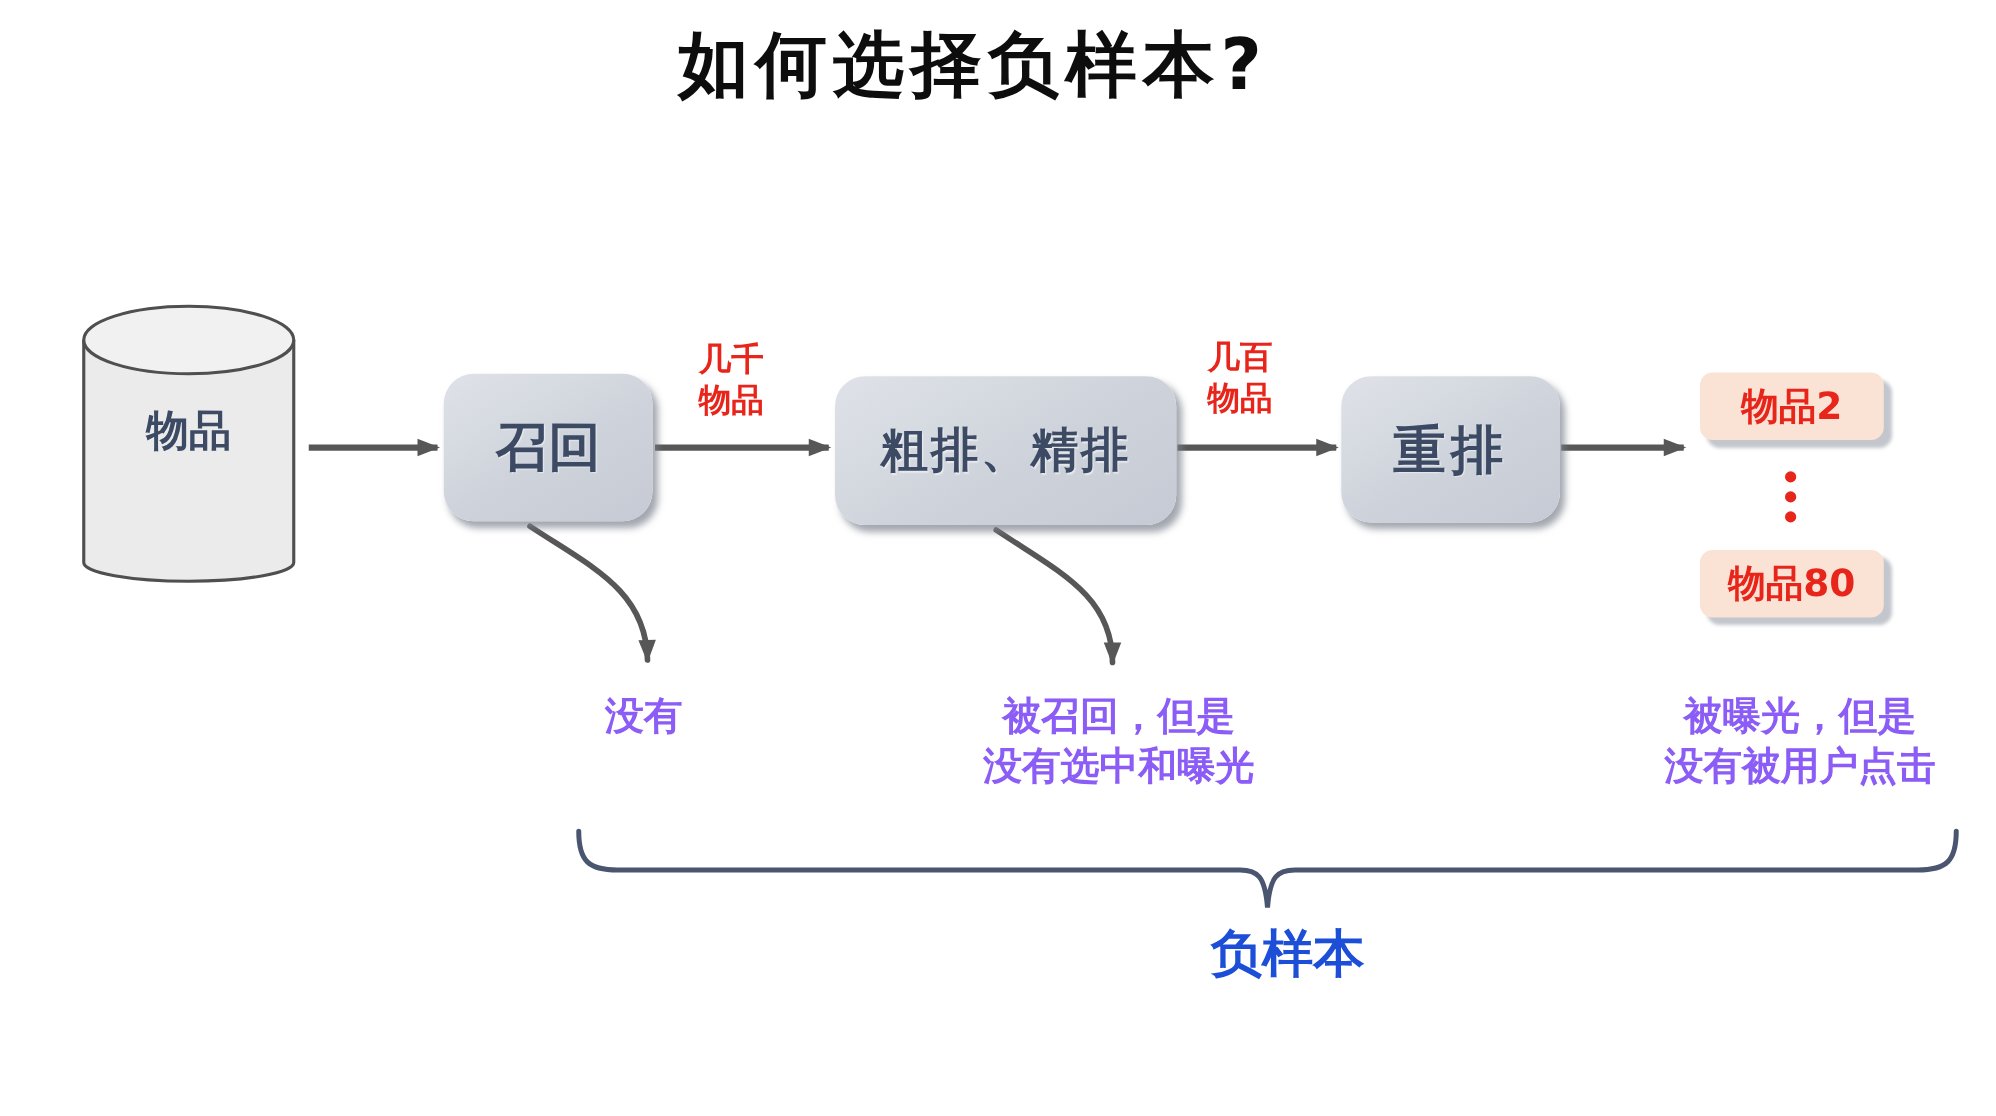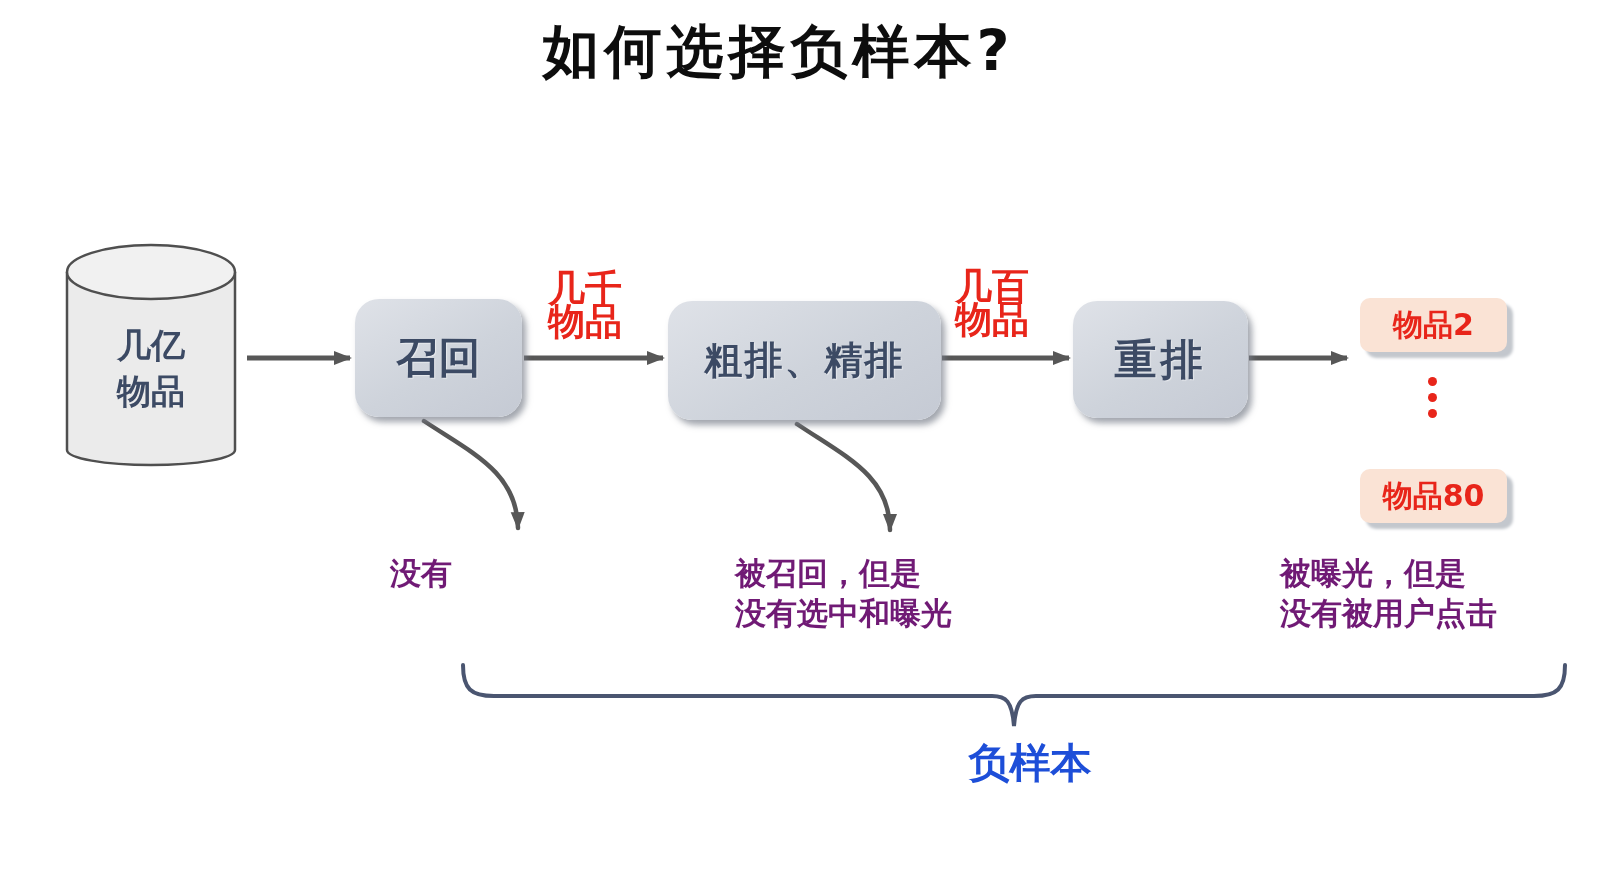--- a/index.html
+++ b/index.html
@@ -34,46 +34,46 @@
     display: flex; align-items: center; justify-content: center;
     color: #3c4a64; font-weight: 700;
     text-shadow: 1px 1px 1px rgba(255,255,255,0.5);
   }
   #stage-recall   { left: 355px; top: 299px; width: 167px; height: 118px; font-size: 42px; }
   #stage-ranking  { left: 668px; top: 301px; width: 273px; height: 119px; font-size: 38px; letter-spacing: 2px; }
   #stage-rerank   { left: 1073px; top: 301px; width: 175px; height: 117px; font-size: 42px; letter-spacing: 4px; }
 
   .edge-label {
     position: absolute; width: 150px; text-align: center;
-    color: #e8251a; font-size: 37px; font-weight: 700; line-height: 33px;
+    color: #e8251a; font-size: 26px; font-weight: 700; line-height: 33px;
   }
   .edge-label span { display: block; }
   #edge-label-1 { left: 510px; top: 272px; }
   #edge-label-2 { left: 917px; top: 270px; }
 
   .item-box {
     position: absolute; left: 1360px; width: 147px; height: 54px;
     background: #fae3d5; border-radius: 10px;
     box-shadow: 6px 6px 3px #c3c7cd;
     display: flex; align-items: center; justify-content: center;
     color: #e8251a; font-size: 30px; font-weight: 700;
   }
   #item-1  { top: 228px; }
   #item-2  { top: 298px; }
-  #item-80 { top: 440px; margin-top: 29px; }
+  #item-80 { top: 440px; }
 
   .vdots { position: absolute; left: 1428px; top: 377px; width: 9px; height: 40px; }
   .vdots i {
     display: block; width: 9px; height: 9px; border-radius: 50%;
     background: #e8251a; margin-bottom: 7px;
   }
 
   .annotation {
-    position: absolute; 
-    color: #701a75; font-size: 31px; font-weight: 700; line-height: 40px;
+    position: absolute; text-align: center;
+    color: #8b5cf6; font-size: 31px; font-weight: 700; line-height: 40px;
   }
   .annotation span { display: block; }
   #annotation-recall  { left: 390px;  top: 553px; width: 250px; }
   #annotation-ranking { left: 735px;  top: 553px; width: 320px; }
   #annotation-click   { left: 1280px; top: 553px; width: 320px; }
 
   .brace-label {
     position: absolute; left: 905px; top: 736px; width: 250px;
     text-align: center; color: #1d4ed8; font-size: 41px; font-weight: 700;
   }
@@ -103,21 +103,20 @@
     <path d="M424,421 C472,453 517,472 518,528" fill="none" stroke="#575757" stroke-width="4.5" stroke-linecap="round" marker-end="url(#ah)"></path>
     <path d="M797,424 C846,457 890,476 890,530" fill="none" stroke="#575757" stroke-width="4.5" stroke-linecap="round" marker-end="url(#ah)"></path>
 
     <path d="M463,665 C463,689 471,696 494,696 L992,696 C1006,696 1012,701 1014,726
              C1016,701 1022,696 1036,696 L1534,696 C1557,696 1565,689 1565,665" fill="none" stroke="#4a5570" stroke-width="4" stroke-linecap="round"></path>
   </svg>
 
   <div class="page-title">如何选择负样本?</div>
 
   <div class="cyl-label">
-    <span>几亿</span>
     <span>物品</span>
   </div>
 
   <div class="stage-box" id="stage-recall">
     <span>召回</span>
   </div>
   <div class="stage-box" id="stage-ranking">
     <span>粗排、精排</span>
   </div>
   <div class="stage-box" id="stage-rerank">

